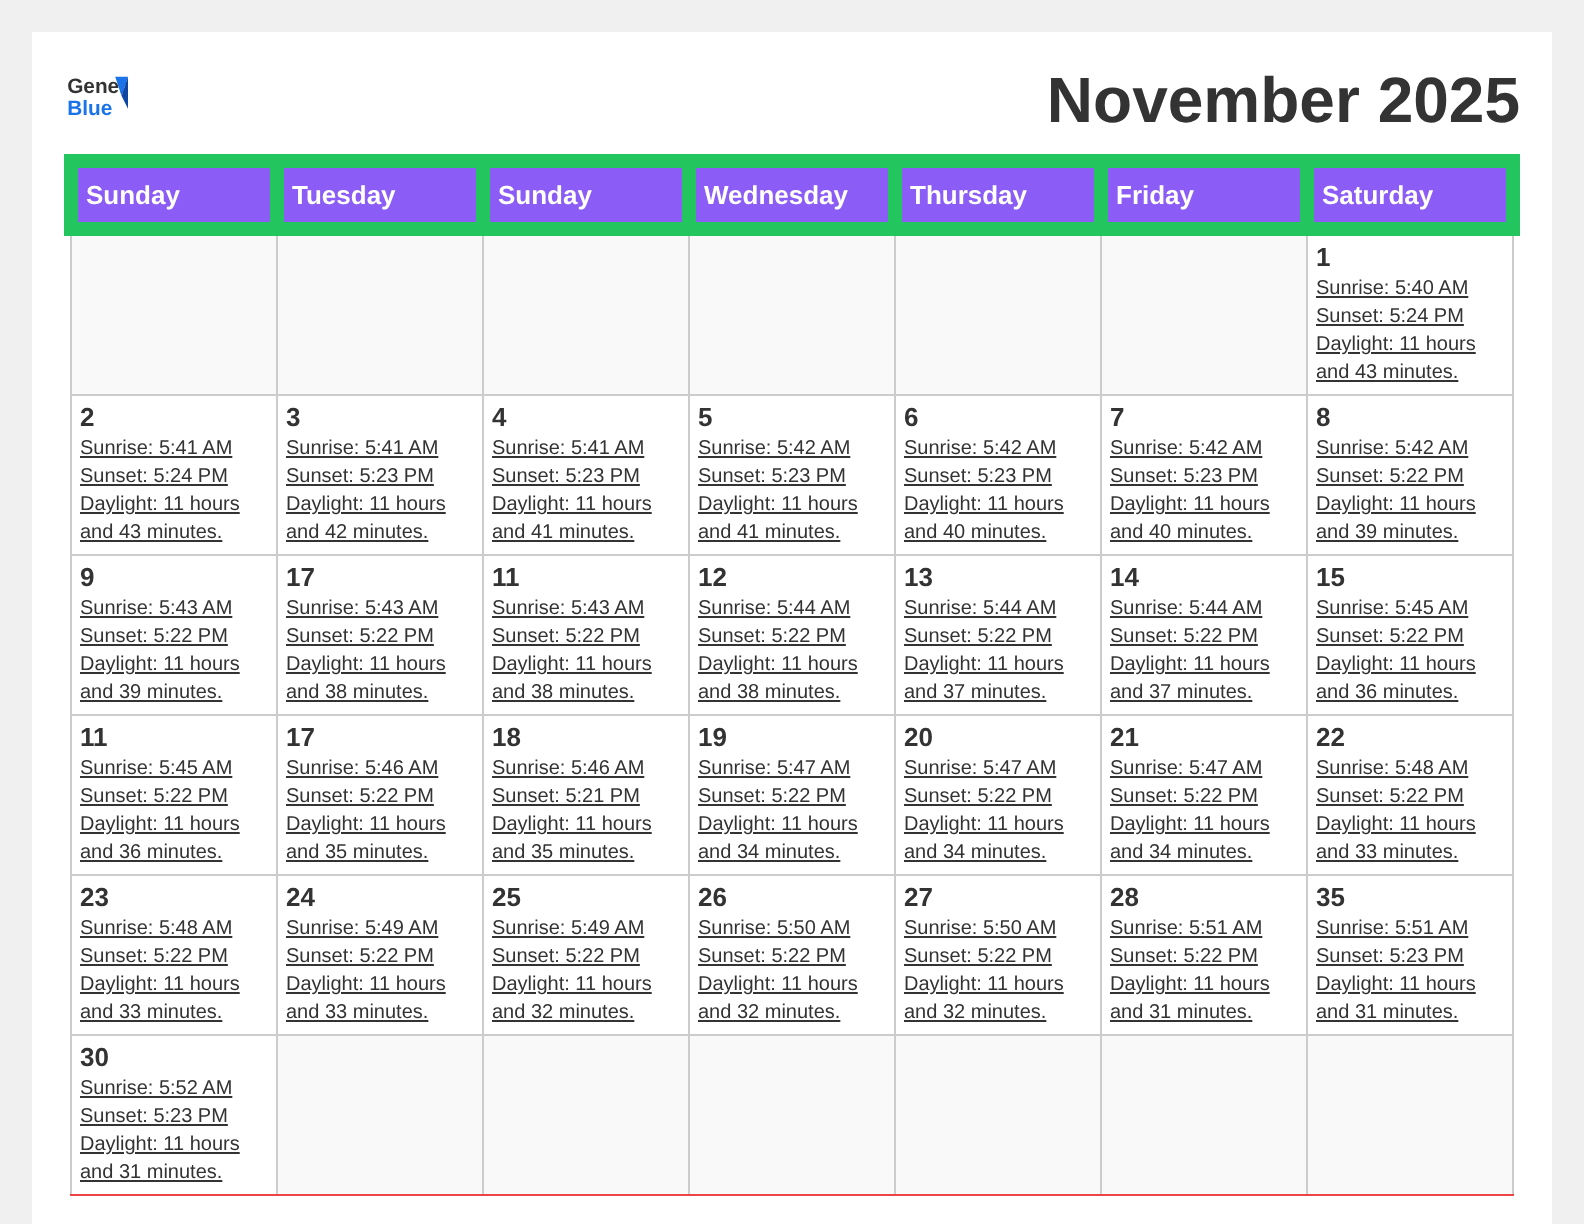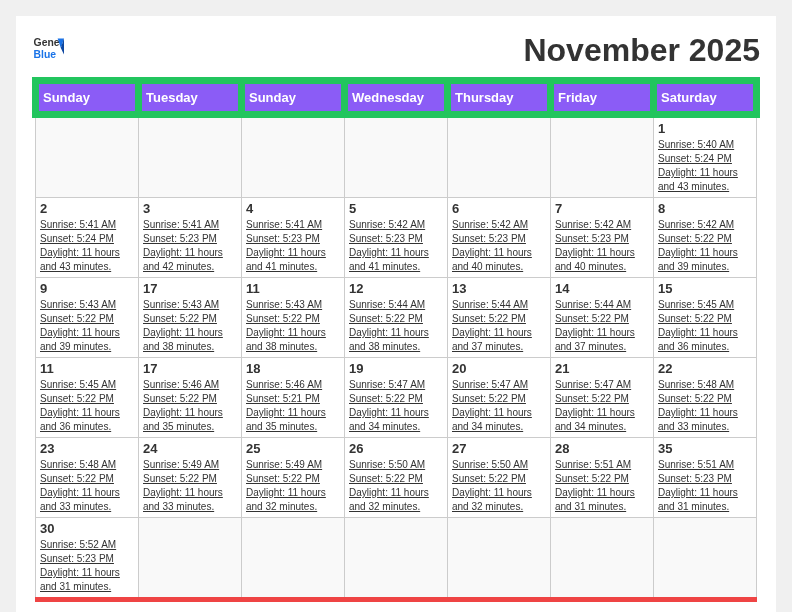--- a/index.html
+++ b/index.html
@@ -76,21 +76,21 @@
       color: #333;
       margin-bottom: 2px;
     }
     .day-info {
       font-size: 10px;
       color: #333;
       line-height: 1.4;
       text-decoration: underline;
     }
     .last-row td {
-      border-bottom: 5px solid #ef4444;
+      border-bottom: 1px solid #ef4444;
     }
   </style>
 </head>
 <body>
 
 <div class="page">
   <div class="header-top">
     <div class="logo">
       <svg class="logo-icon" viewBox="0 0 40 40">
         <text x="2" y="18" font-size="13" font-weight="bold" fill="#333">General</text>

